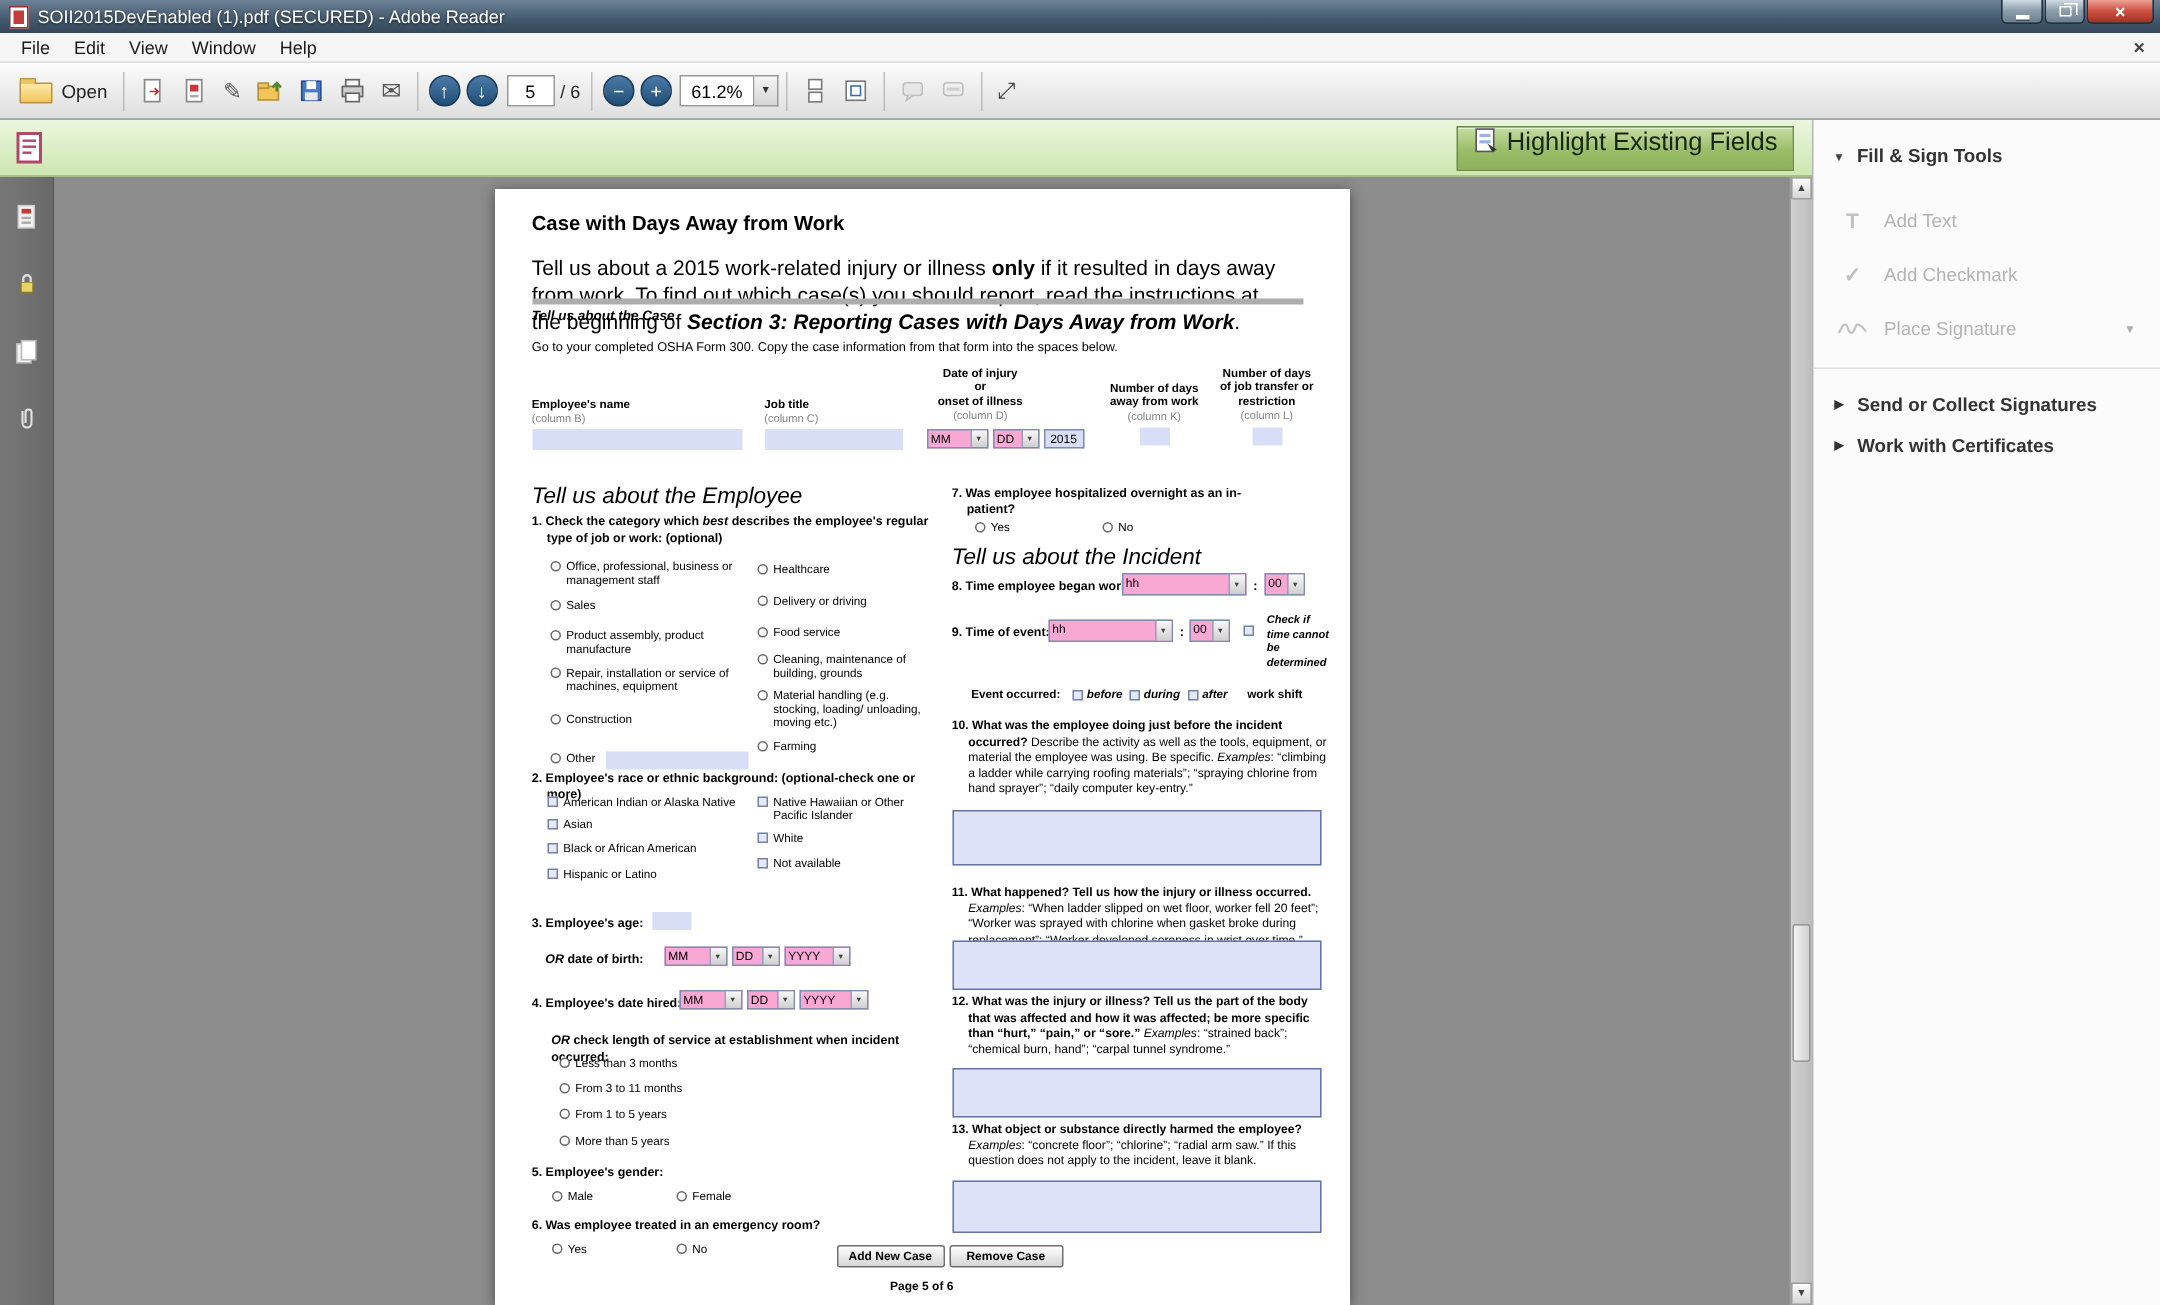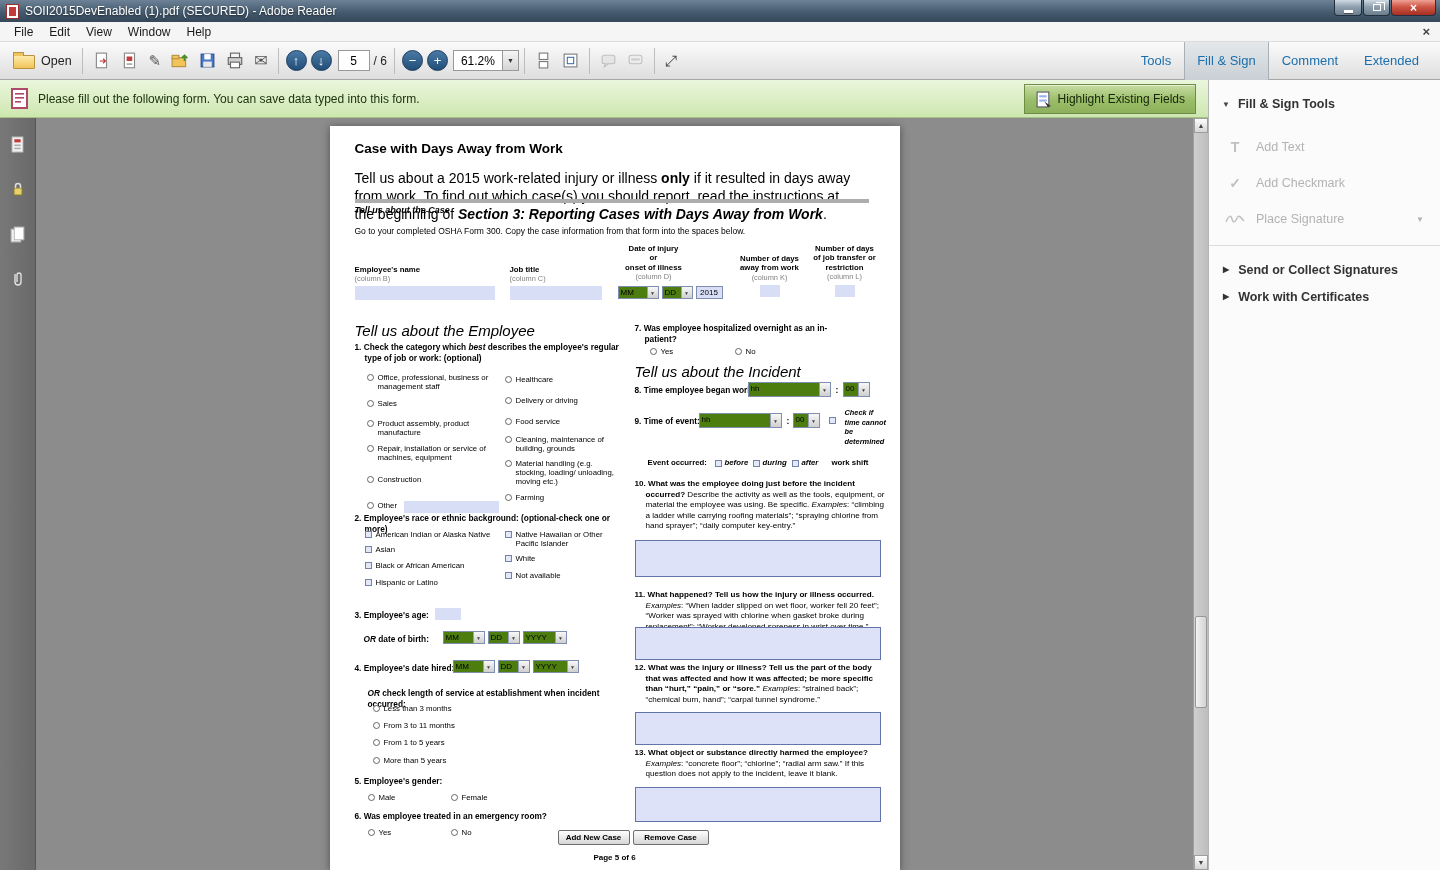--- a/index.html
+++ b/index.html
@@ -42,21 +42,21 @@
 .fsglyph{font-size:15px;color:#444;line-height:1}
 .rtabs{margin-left:auto;display:flex;height:38px}
 .rtab{display:flex;align-items:center;padding:0 13px;color:#1b6fae;font-size:13px}
 .rtab.active{background:linear-gradient(#e4e8eb,#c9cfd4);box-shadow:inset 1px 0 0 #a7afb7,inset -1px 0 0 #a7afb7}
 
 
 .main{flex:1;display:flex;min-height:0}
 .leftcol{flex:1;display:flex;flex-direction:column;min-width:0}
 .notif{height:38px;flex:none;background:linear-gradient(#ebf6dd,#cde7b0);border-bottom:1px solid #a6c183;display:flex;align-items:center;padding:0 10px;position:relative}
 .notif-msg{font-size:12px;color:#20350f;margin-left:9px}
-.hlbtn{position:absolute;right:12px;top:4px;height:30px;display:flex;align-items:center;gap:6px;padding:0 10px;background:linear-gradient(#c6dca2,#9abd68 55%,#8db05c);border:1px solid #6d8c45;border-radius:0;font-size:12px;color:#17260a;box-shadow:inset 0 1px 0 rgba(255,255,255,.55)}
+.hlbtn{position:absolute;right:12px;top:4px;height:30px;display:flex;gap:6px;padding:0 10px;background:linear-gradient(#c6dca2,#9abd68 55%,#8db05c);border:1px solid #6d8c45;border-radius:0;font-size:17px;color:#17260a;box-shadow:inset 0 1px 0 rgba(255,255,255,.55)}
 
 
 .contentrow{flex:1;display:flex;min-height:0}
 .sidebar{width:36px;background:linear-gradient(90deg,#787878,#696969);border-right:1px solid #565656;display:flex;flex-direction:column;align-items:center;padding-top:14px;gap:21px;flex:none}
 .sbtn{width:24px;height:24px;display:flex;align-items:center;justify-content:center}
 .docarea{flex:1;position:relative;overflow:hidden;background:#8c8c8c}
 .vscroll{width:15px;background:linear-gradient(90deg,#cfcfcf,#bdbdbd);border-left:1px solid #9e9e9e;position:relative;flex:none}
 .scrollarr{position:absolute;left:0;width:14px;height:15px;background:linear-gradient(#fdfdfd,#d5d5d5);border:1px solid #9e9e9e;font-size:7px;color:#444;display:flex;align-items:center;justify-content:center}
 .scrollthumb{position:absolute;left:1px;width:12px;top:498px;height:92px;background:linear-gradient(90deg,#f2f2f2,#d2d2d2);border:1px solid #979797;border-radius:2px}
 
@@ -79,21 +79,21 @@
 .intro{position:absolute;left:25px;top:43px;width:500px;font-size:14px;line-height:1.3}
 .divbar{position:absolute;left:25px;top:73px;width:514px;height:4px;background:#adadad}
 .sec-hdr{position:absolute;left:25px;font-size:9px;font-weight:bold;font-style:italic}
 .body-txt{position:absolute;font-size:8.5px}
 .clabel{position:absolute;font-size:7.8px;font-weight:bold;line-height:1.2}
 .clabel .sub{font-weight:normal;color:#828282;font-size:7.4px}
 .ctr{text-align:center}
 .tfld{position:absolute;background:#d9def7;height:14px}
 .tfld.sm{height:12px}
 .yrbox{position:absolute;border:1px solid #7f8db0;background:#d9def7;font-size:8px;text-align:center;height:13px;line-height:12px}
-.combo{position:absolute;display:flex;border:1px solid #7f8db0;background:#4d7c0f;height:13px;font-size:8px}
+.combo{position:absolute;display:flex;border:1px solid #7f8db0;background:#f9a8d4;height:13px;font-size:8px}
 .combo .cval{flex:1;padding:1px 0 0 2px;overflow:hidden;white-space:nowrap}
 .combo .cbtn{width:11px;background:linear-gradient(#f8f8f8,#cfcfcf);border-left:1px solid #98a0b8;color:#444;font-size:5px;display:flex;align-items:center;justify-content:center}
 .col{position:absolute}
 .sec-big{position:absolute;font-size:15px;font-weight:normal;font-style:italic}
 .q{position:absolute;font-size:8.3px;font-weight:bold;line-height:1.28}
 .hang{padding-left:10px;text-indent:-10px}
 .optcol{position:absolute;display:flex;flex-direction:column}
 .opt{display:flex;gap:4px;font-size:7.8px;line-height:1.18;align-items:flex-start}
 .opt.abs2{position:absolute}
 .radio{width:7px;height:7px;min-width:7px;border:1px solid #666;border-radius:50%;background:#fff;margin-top:1px}
@@ -221,39 +221,32 @@
     <div class="tbtn gicon">
       <svg width="17" height="17" viewBox="0 0 16 16">
           <rect x="2" y="3" width="12" height="8" rx="2" fill="#eee" stroke="#888"></rect>
           <rect x="4" y="6" width="8" height="2" fill="#aaa"></rect>
         </svg>
     </div>
     <div class="tsep"></div>
     <div class="tbtn">
         <span class="fsglyph">⤢</span>
       </div>
-    <div class="rtabs">
-      <div class="rtab">Tools</div>
-      <div class="rtab active">Fill &amp; Sign</div>
-      <div class="rtab">Comment</div>
-      <div class="rtab">Extended</div>
-    </div>
   </div>
 
   <div class="main">
     <div class="leftcol">
 
       <div class="notif">
         <svg width="19" height="23" viewBox="0 0 19 23">
             <rect x="2" y="2" width="15" height="19" fill="#fff" stroke="#b0486a" stroke-width="2"></rect>
             <rect x="5" y="6" width="9" height="1.6" fill="#b0486a"></rect>
             <rect x="5" y="10" width="9" height="1.6" fill="#b0486a"></rect>
             <rect x="5" y="14" width="6" height="1.6" fill="#b0486a"></rect>
           </svg>
-        <span class="notif-msg">Please fill out the following form. You can save data typed into this form.</span>
         <div class="hlbtn">
           <svg width="17" height="17" viewBox="0 0 16 16">
               <rect x="2" y="1" width="11" height="14" fill="#fff" stroke="#556"></rect>
               <rect x="4" y="4" width="7" height="2" fill="#9ab0e8"></rect>
               <rect x="4" y="8" width="7" height="2" fill="#9ab0e8"></rect>
               <path d="M9 10 l6 4 -3 1z" fill="#333"></path>
             </svg>
           <span>Highlight Existing Fields</span>
         </div>
       </div>

